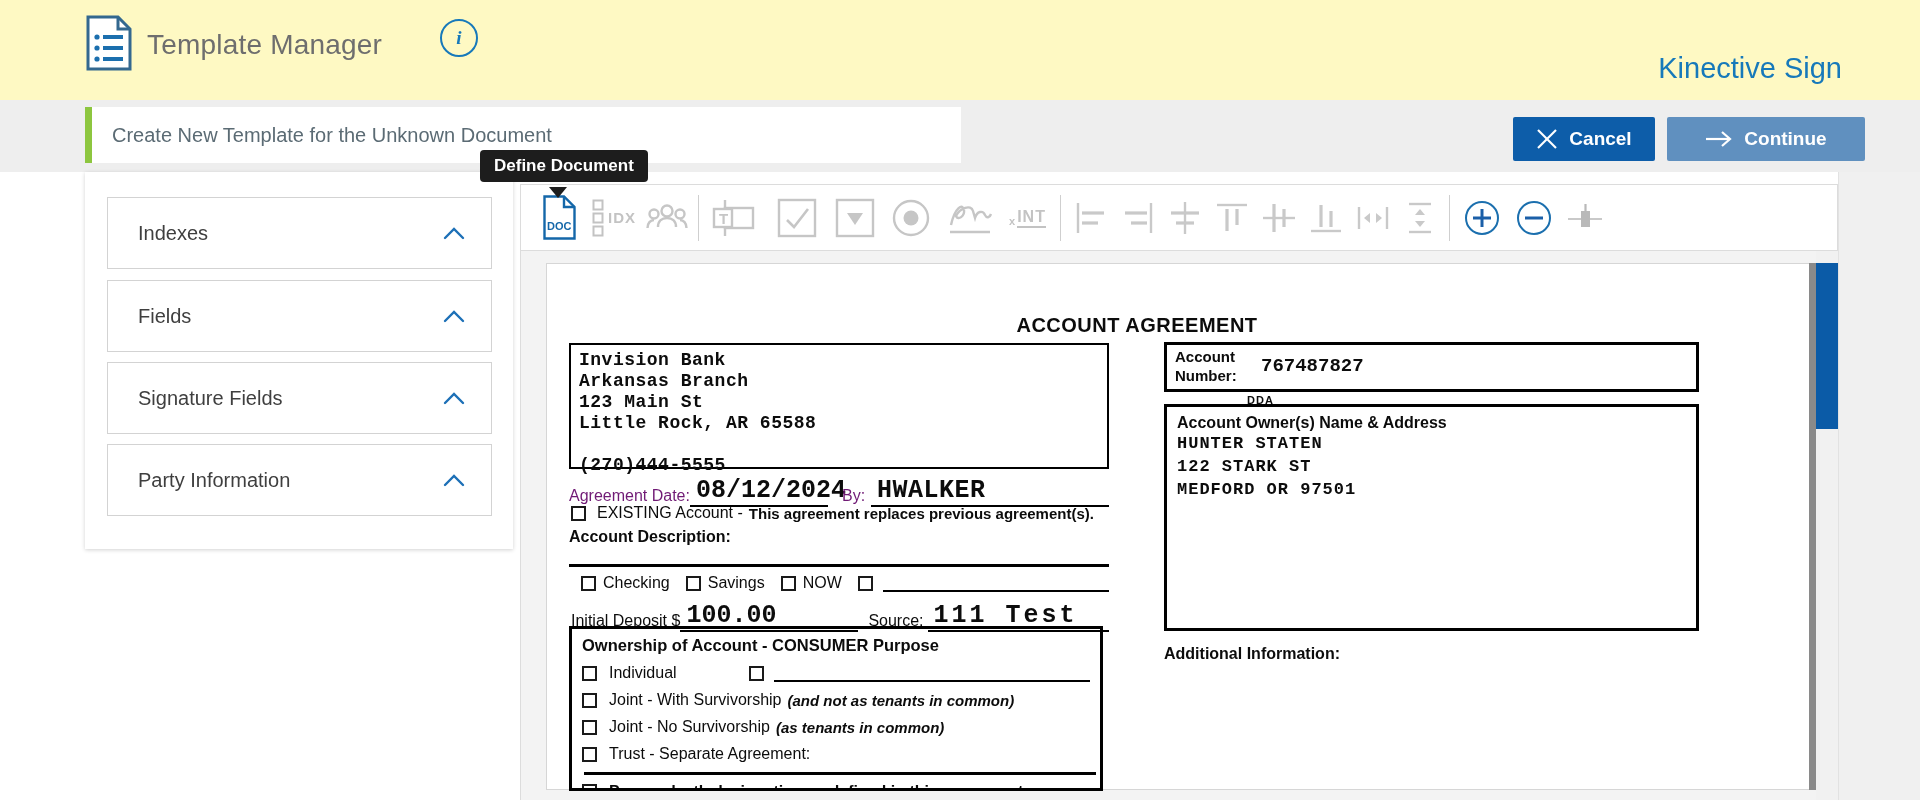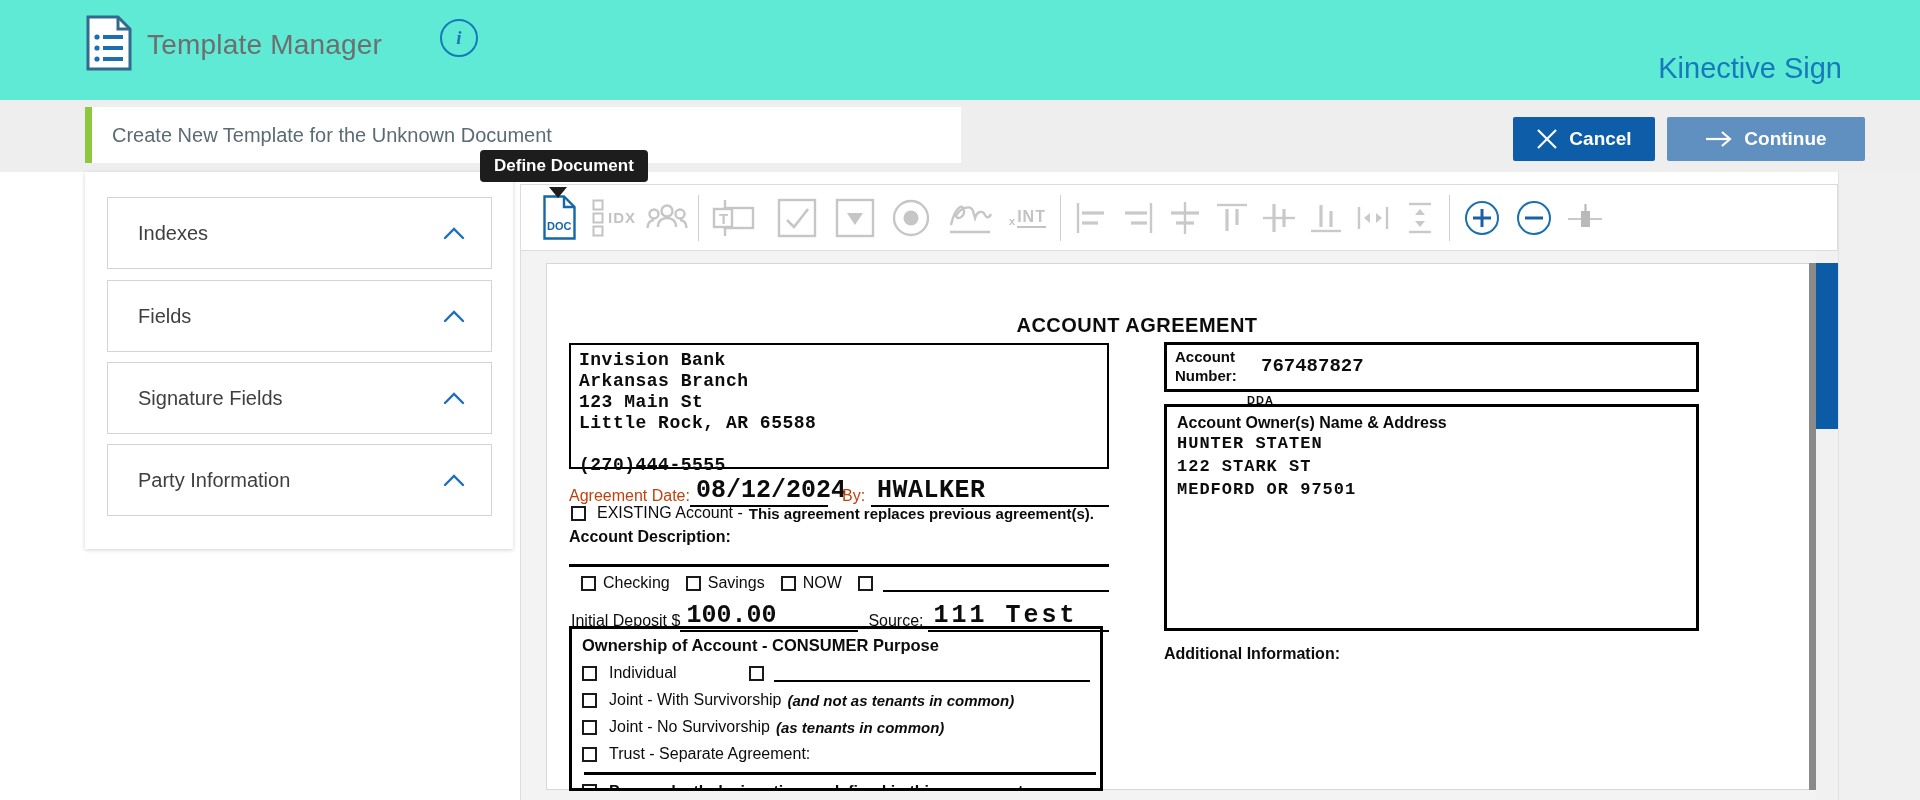--- a/index.html
+++ b/index.html
@@ -1,20 +1,20 @@
 <!DOCTYPE html>
 <html><head>
 <meta charset="utf-8">
 <style>
   html,body{margin:0;padding:0;background:#ffffff;}
   .app{position:relative;width:1920px;height:800px;background:#ffffff;overflow:hidden;
        font-family:"Liberation Sans",sans-serif;}
 
   
-  .hdr{position:absolute;left:0;top:0;width:1920px;height:100px;background:#5eead4;}
+  .hdr{position:absolute;left:0;top:0;width:1920px;height:100px;background:#fef9c3;}
   .hdr-icon{position:absolute;left:86px;top:15px;}
   .hdr-title{position:absolute;left:147px;top:29px;font-size:28px;color:#6e6e6e;letter-spacing:.2px;}
   .info-badge{position:absolute;left:440px;top:19px;width:34px;height:34px;border:2px solid #1779BA;border-radius:50%;
       display:flex;align-items:center;justify-content:center;
       font-family:"Liberation Serif",serif;font-style:italic;font-weight:bold;font-size:19px;color:#1779BA;cursor:pointer;}
   .brand{position:absolute;right:78px;top:28px;font-size:29px;color:#1779BA;margin-top:24px;}
 
   
   .band{position:absolute;left:0;top:100px;width:1920px;height:72px;background:#eeeeee;padding-left:24px;}
   .msg-box{position:absolute;left:85px;top:7px;width:869px;height:56px;background:#fff;
@@ -62,21 +62,21 @@
   .right-margin{position:absolute;left:1838px;top:172px;width:82px;height:628px;background:#f0f0f0;border-left:1px solid #e2e2e2;box-sizing:border-box;}
 
   
   .mono{font-family:"Liberation Mono",monospace;font-weight:bold;}
   .doc-title{position:absolute;left:22px;top:50px;width:1136px;text-align:center;
       font-size:20px;font-weight:bold;letter-spacing:.5px;}
   .bank-box{position:absolute;left:22px;top:79px;width:540px;height:126px;border:2px solid #000;
       box-sizing:border-box;padding:5px 8px;}
   .bank-box div{font-size:18px;line-height:21px;letter-spacing:.5px;min-height:21px;}
   .agree-row{position:absolute;left:22px;top:212px;width:540px;display:flex;align-items:flex-end;}
-  .agree-row .sans{font-size:16px;color:#c2410c;padding-bottom:2px;}
+  .agree-row .sans{font-size:16px;color:#701a75;padding-bottom:2px;}
   .uval{font-size:25px;border-bottom:2.5px solid #000;padding:0 4px 0 6px;}
   .date-val{width:128px;}
   .by-lbl{margin-left:14px;}
   .hw-val{flex:1;margin-left:6px;letter-spacing:.5px;}
   .existing-row{position:absolute;left:24px;top:240px;display:flex;align-items:center;}
   .cb{display:inline-block;width:15px;height:15px;border:2px solid #1a1a1a;box-sizing:border-box;background:#fff;flex:0 0 auto;}
   .existing-row .p1{margin-left:11px;font-size:16px;}
   .existing-row .p2{margin-left:6px;font-size:15px;font-weight:bold;}
   .desc-lbl{position:absolute;left:22px;top:264px;font-size:16px;font-weight:bold;}
   .rule1{position:absolute;left:22px;top:300px;width:540px;height:2.5px;background:#000;}

